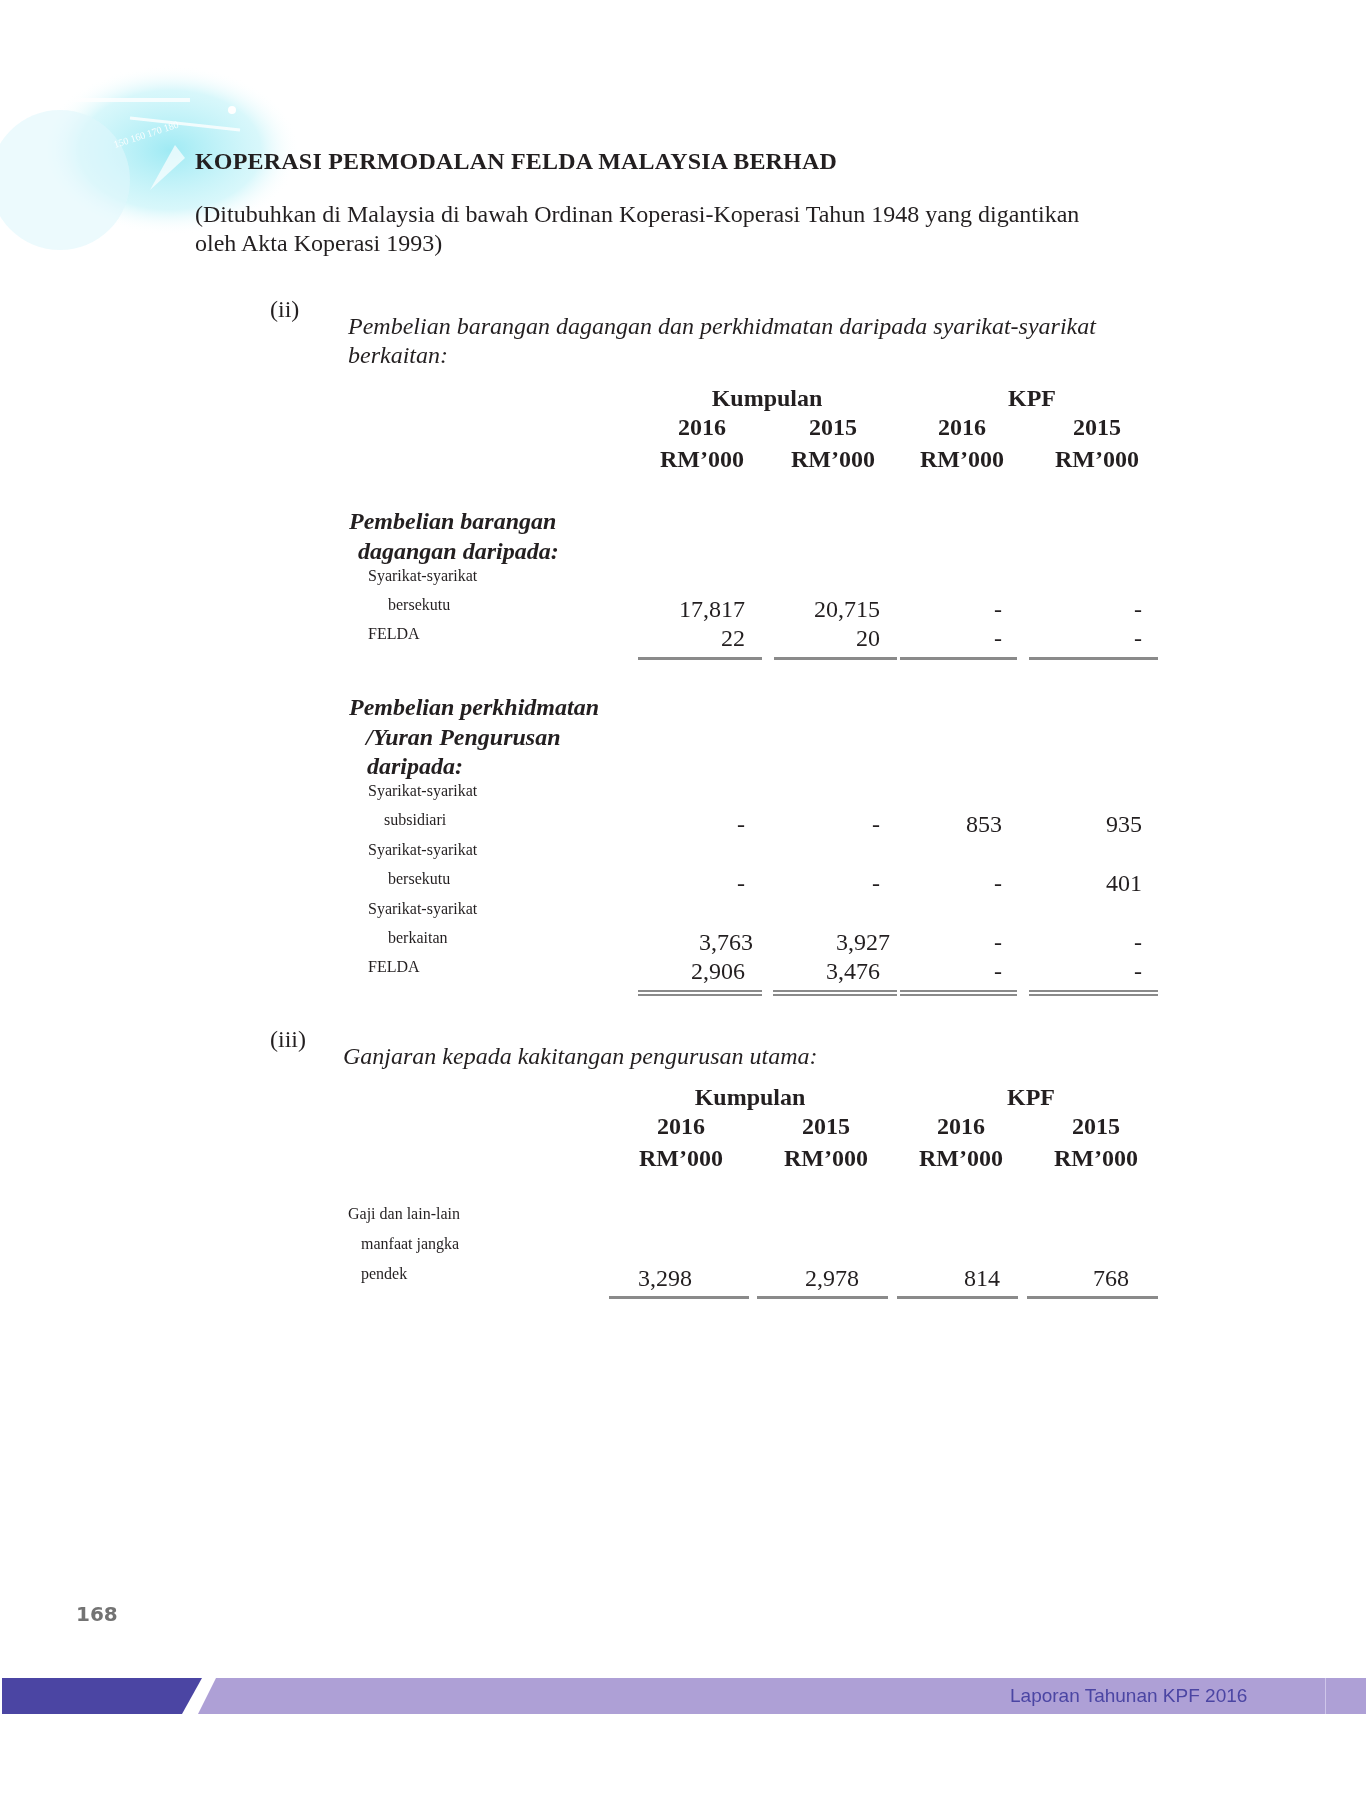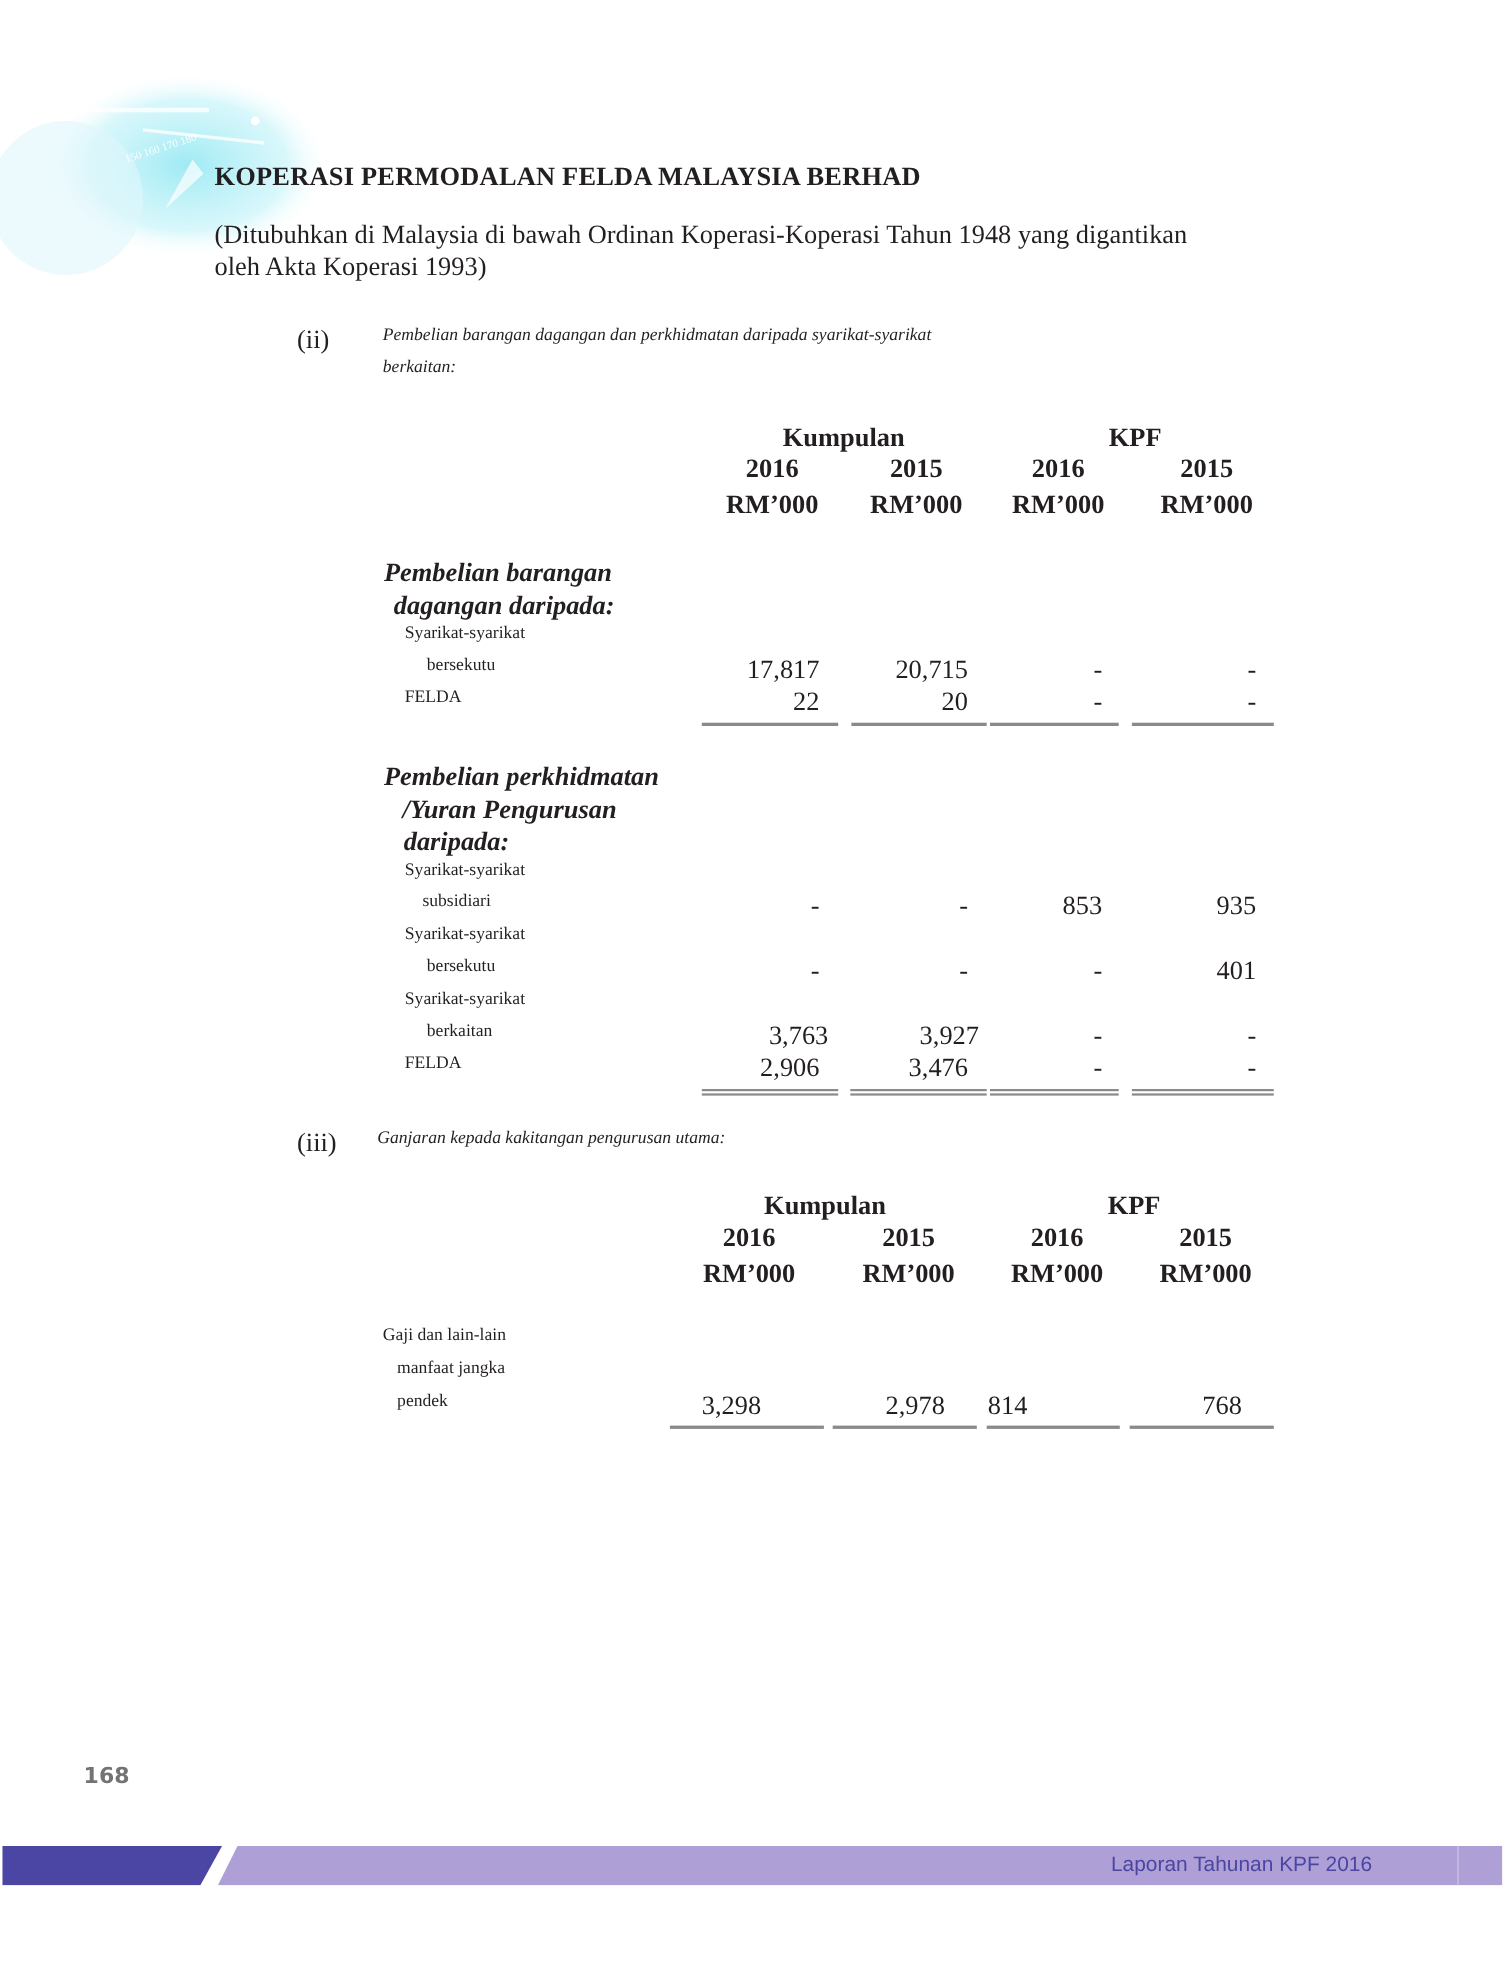--- a/index.html
+++ b/index.html
@@ -9,21 +9,21 @@
     font-family:"Liberation Serif", "DejaVu Serif", serif;
   }
   .abs { position:absolute; white-space:nowrap; }
   
   .wm { position:absolute; left:0; top:40px; width:300px; height:230px; pointer-events:none; }
   
   .hdr-title { left:195px; top:148px; font-size:24px; font-weight:bold; letter-spacing:0.2px; }
   .hdr-sub { left:195px; font-size:24px;margin-top:24px; }
   
   .sec-num { font-size:24px; }
-  .sec-text { font-size:16px; font-style:italic; }
+  .sec-text { font-size:24px; font-style:italic;margin-top:17px; }
   
   .th { font-size:24px; font-weight:bold; text-align:center; width:130px; }
   .grp { font-size:24px; font-weight:bold; text-align:center; width:260px; }
   .lbl { font-size:16px;font-family:Liberation Serif, serif; }
   .lbl-bi { font-size:24px; font-weight:bold; font-style:italic; }
   .num { font-size:24px; text-align:right; width:120px; }
   .rule { position:absolute; height:3px; background:#8a8a8a; }
   .rule2 { position:absolute; height:6px; border-top:2px solid #8a8a8a; border-bottom:2px solid #8a8a8a; box-sizing:border-box; }
   
   .foot-left { position:absolute; left:2px; top:1678px; width:200px; height:36px; background:#4b45a3;
@@ -155,21 +155,21 @@
 <div class="abs th" style="left:761px; top:1145px;">RM’000</div>
 <div class="abs th" style="left:896px; top:1145px;">RM’000</div>
 <div class="abs th" style="left:1031px; top:1145px;">RM’000</div>
 
 <div>
   <div class="abs lbl" style="left:348px; top:1205px;">Gaji dan lain-lain</div>
   <div class="abs lbl" style="left:361px; top:1235px;">manfaat jangka</div>
   <div class="abs lbl" style="left:361px; top:1265px;">pendek</div>
   <div class="abs num" style="left:605px; top:1265px;text-align:center;">3,298</div>
   <div class="abs num" style="left:739px; top:1265px;">2,978</div>
-  <div class="abs num" style="left:856px; top:1265px;text-align:center;">814</div>
+  <div class="abs num" style="left:880px; top:1265px;">814</div>
   <div class="abs num" style="left:1009px; top:1265px;">768</div>
 </div>
 
 <div class="rule" style="left:609px; top:1296px; width:140px;"></div>
 <div class="rule" style="left:757px; top:1296px; width:131px;"></div>
 <div class="rule" style="left:897px; top:1296px; width:121px;"></div>
 <div class="rule" style="left:1027px; top:1296px; width:131px;"></div>
 
 <div class="foot-left"></div>
 <div class="foot-right"></div>

